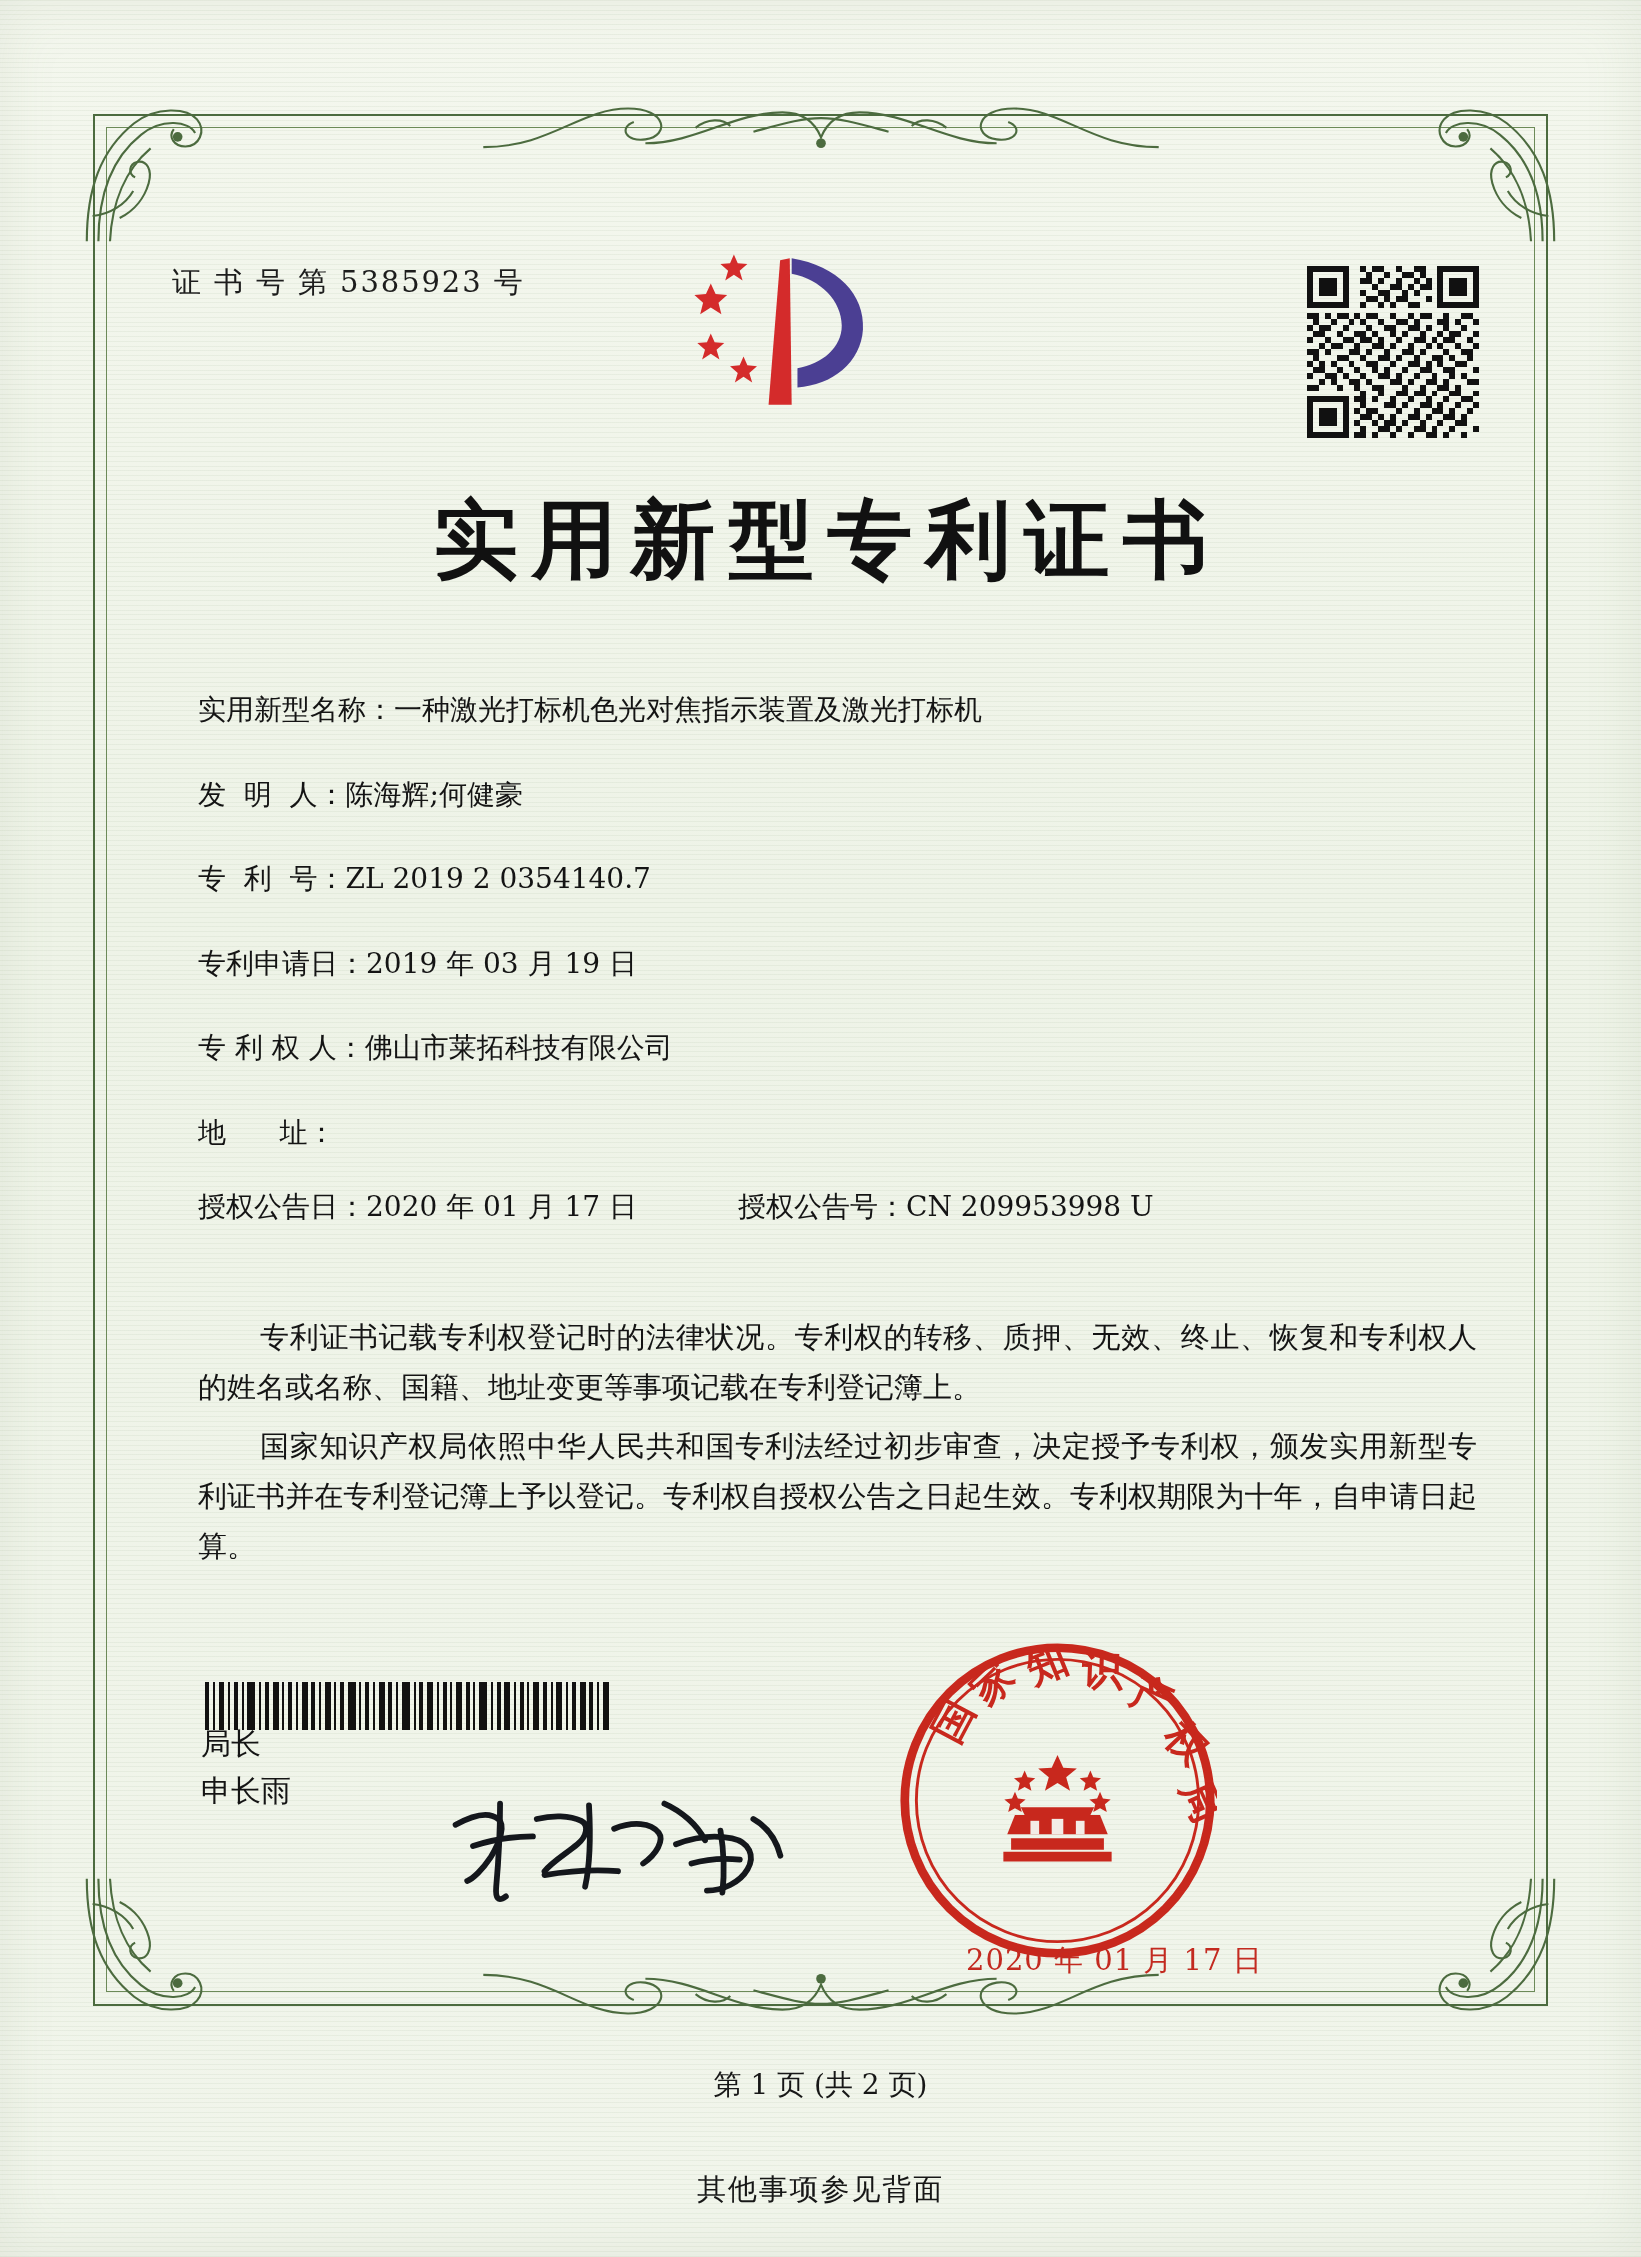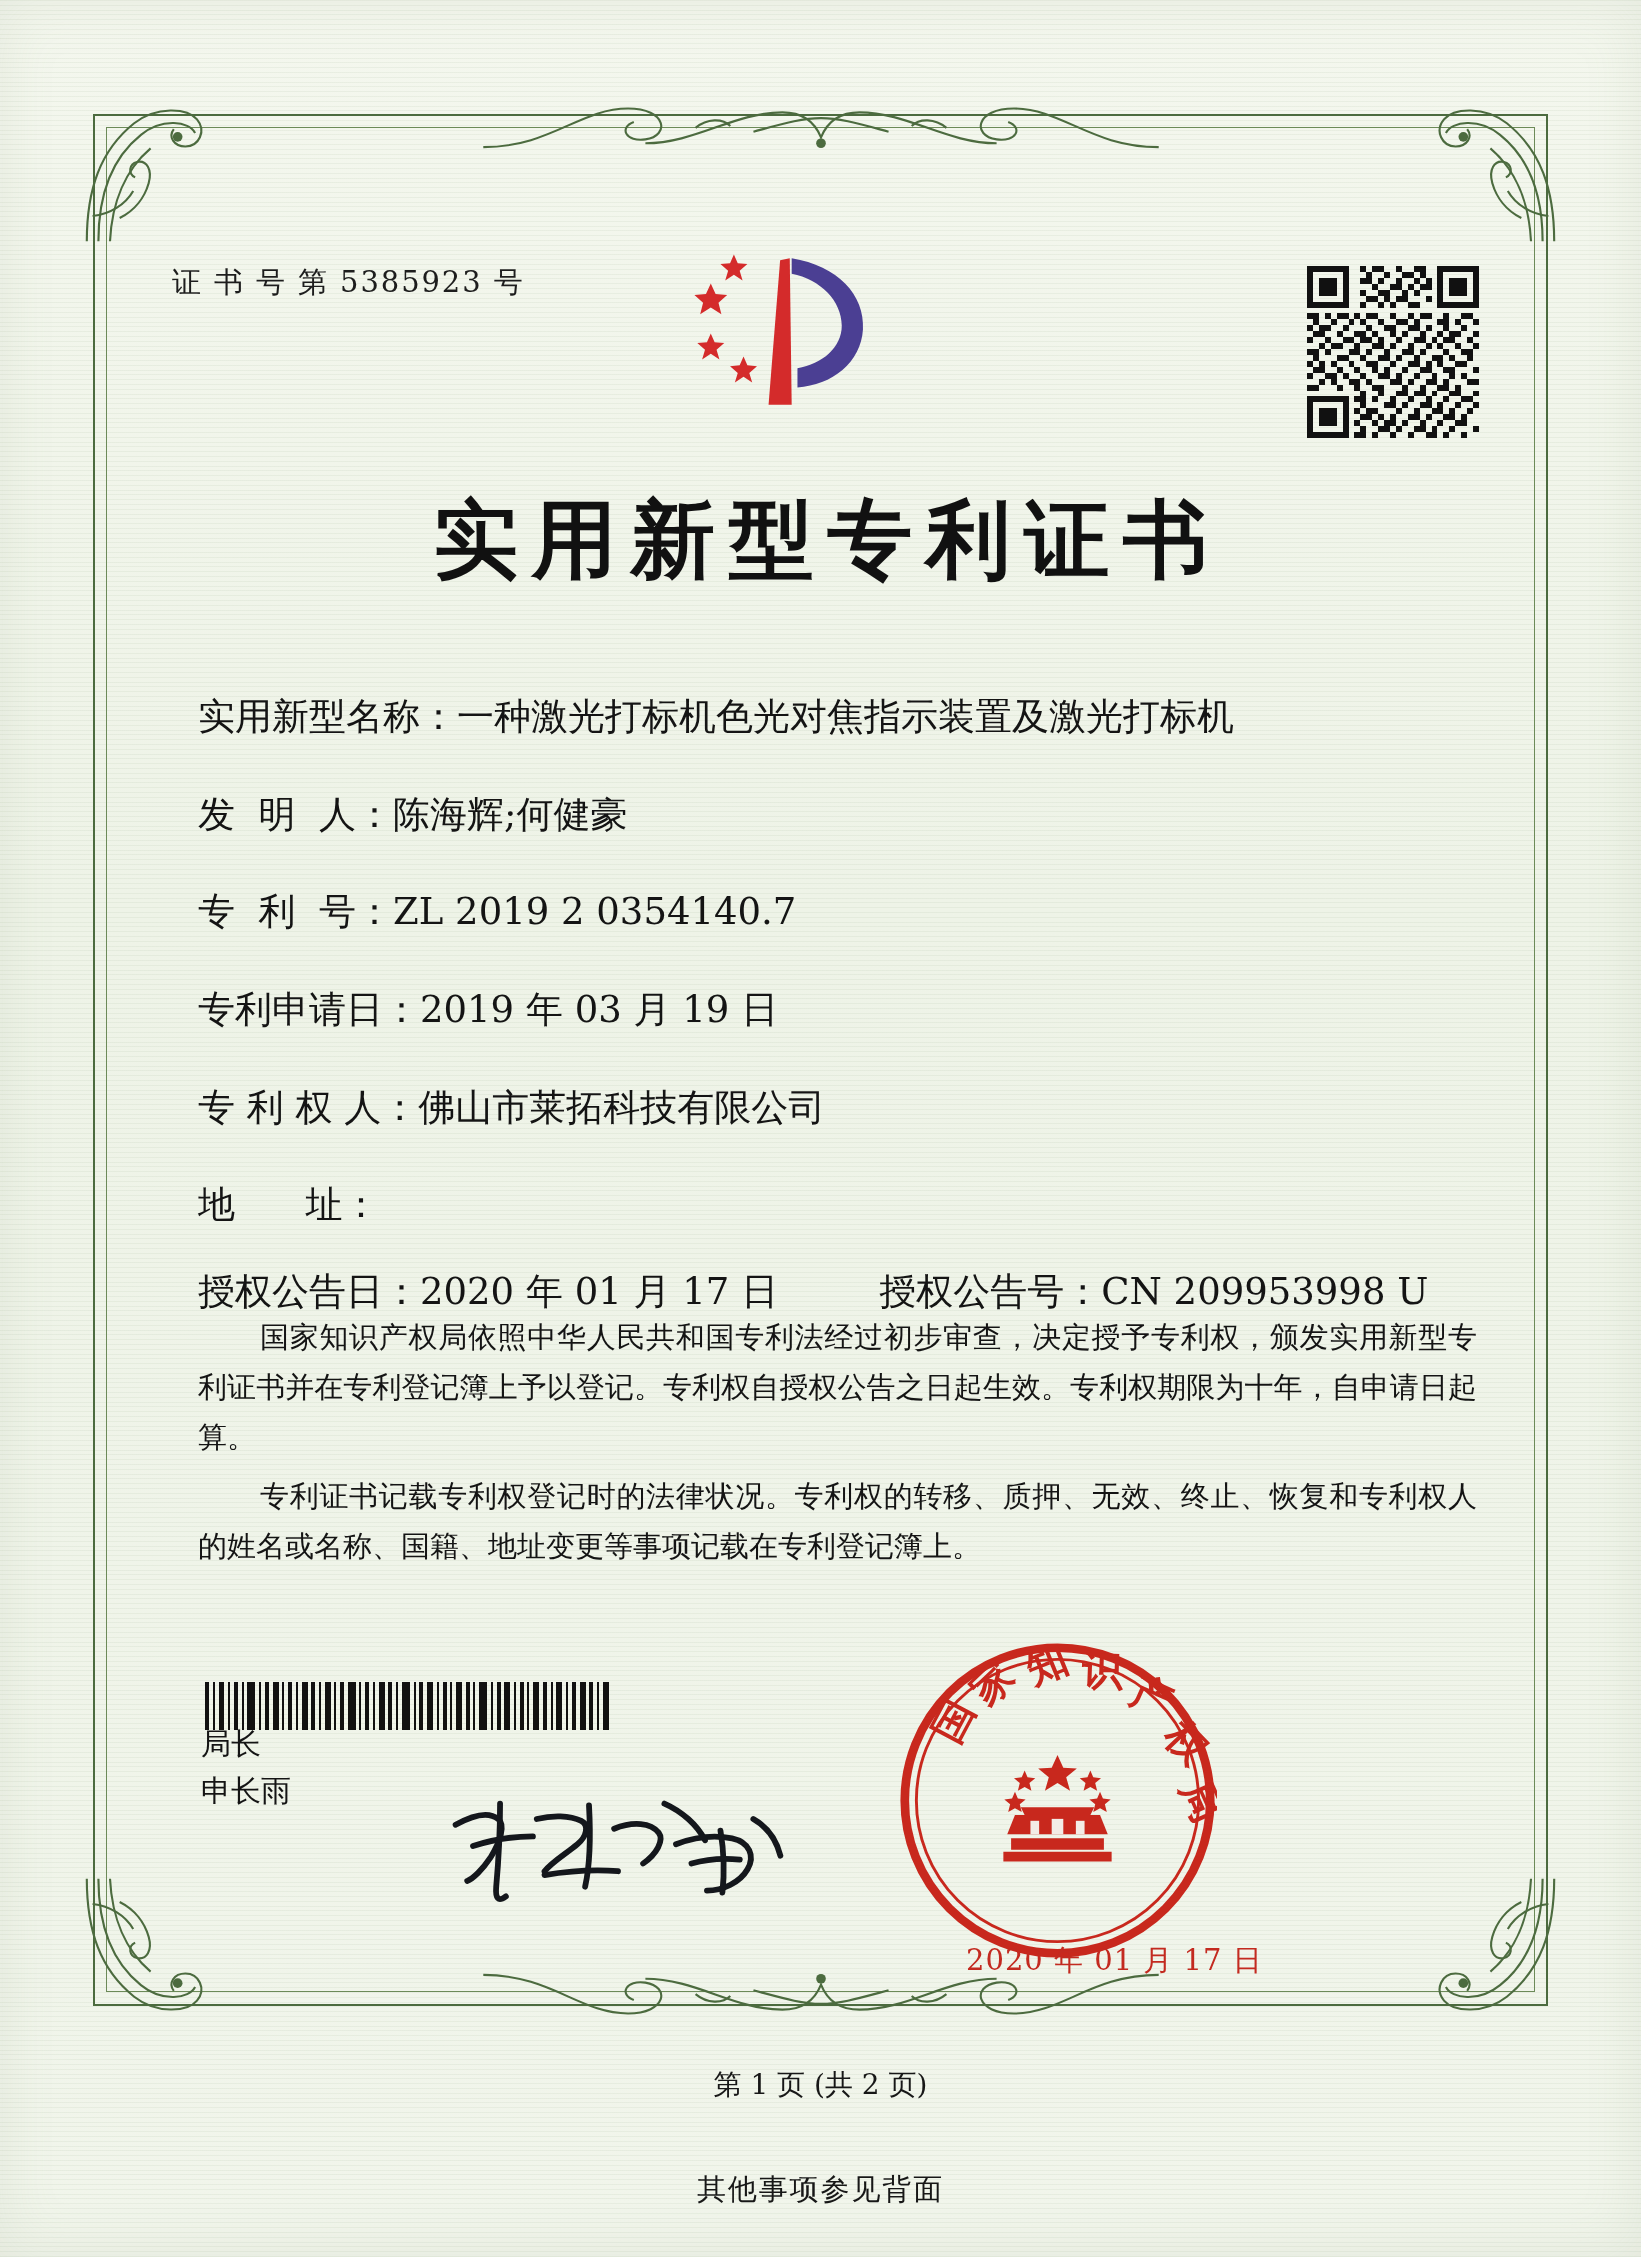--- a/index.html
+++ b/index.html
@@ -76,21 +76,21 @@
     font-weight:bold;
     font-size:85px;
     letter-spacing:13.5px;
     color:#111;
     text-indent:13.5px;
   }
 
   .fields{
     position:absolute;left:198px;top:690px;right:145px;
     font-family:"DejaVu Serif","Liberation Serif",serif;
-    font-size:37px;color:#141414;
+    font-size:28px;color:#141414;
   }
   .row{display:flex;align-items:flex-start;margin-bottom:44px;line-height:1.45;}
   .lbl{white-space:pre;}
   .val{}
   .row.addr{margin-bottom:33px;}
   .addr-val{max-width:830px;}
   .row.pub{margin-bottom:12px;}
   .pub-gap{display:inline-block;width:101px;}
 
   .body-text{
@@ -487,22 +487,22 @@
     <div class="row pub">
       <span class="lbl">授权公告日：</span>
       <span class="val">2020 年 01 月 17 日</span>
       <span class="pub-gap"></span>
       <span class="lbl">授权公告号：</span>
       <span class="val">CN 209953998 U</span>
     </div>
   </div>
 
   <div class="body-text">
+    <p>专利证书记载专利权登记时的法律状况。专利权的转移、质押、无效、终止、恢复和专利权人的姓名或名称、国籍、地址变更等事项记载在专利登记簿上。</p>
     <p>国家知识产权局依照中华人民共和国专利法经过初步审查，决定授予专利权，颁发实用新型专利证书并在专利登记簿上予以登记。专利权自授权公告之日起生效。专利权期限为十年，自申请日起算。</p>
-    <p>专利证书记载专利权登记时的法律状况。专利权的转移、质押、无效、终止、恢复和专利权人的姓名或名称、国籍、地址变更等事项记载在专利登记簿上。</p>
   </div>
 
   <div class="barcode">
     <div class="bar" style="left:0px;width:3.9px;"></div>
     <div class="bar" style="left:7.7px;width:1.9px;"></div>
     <div class="bar" style="left:13.5px;width:5.8px;"></div>
     <div class="bar" style="left:23px;width:1.9px;"></div>
     <div class="bar" style="left:29px;width:3.9px;"></div>
     <div class="bar" style="left:37px;width:1.9px;"></div>
     <div class="bar" style="left:42px;width:7.7px;"></div>

